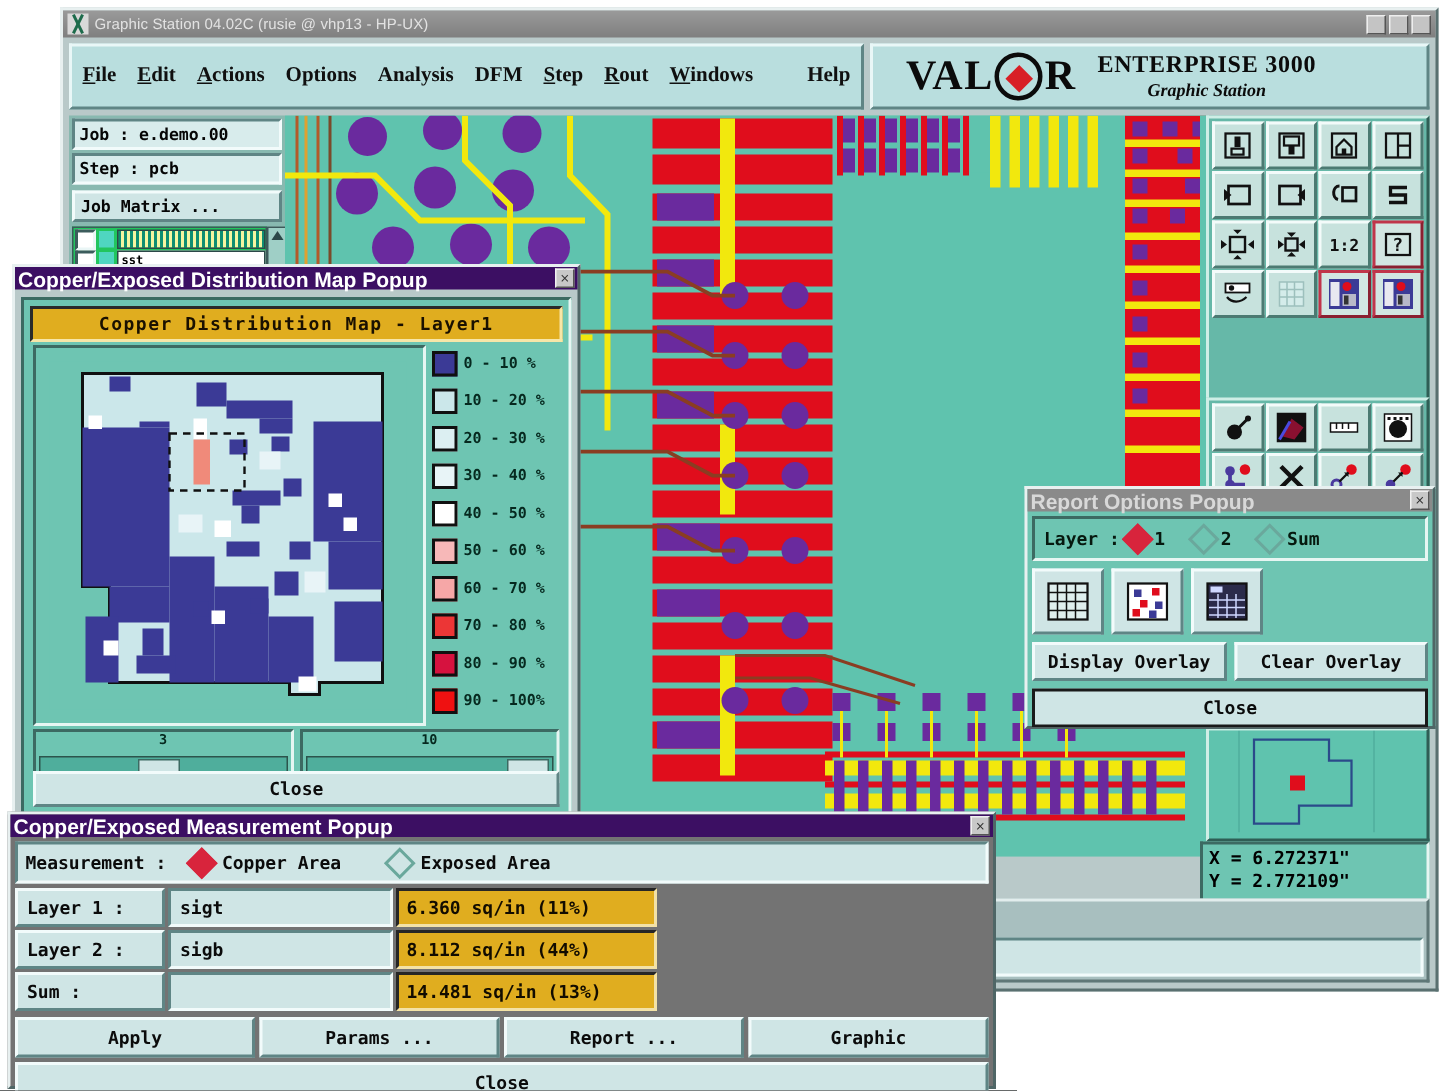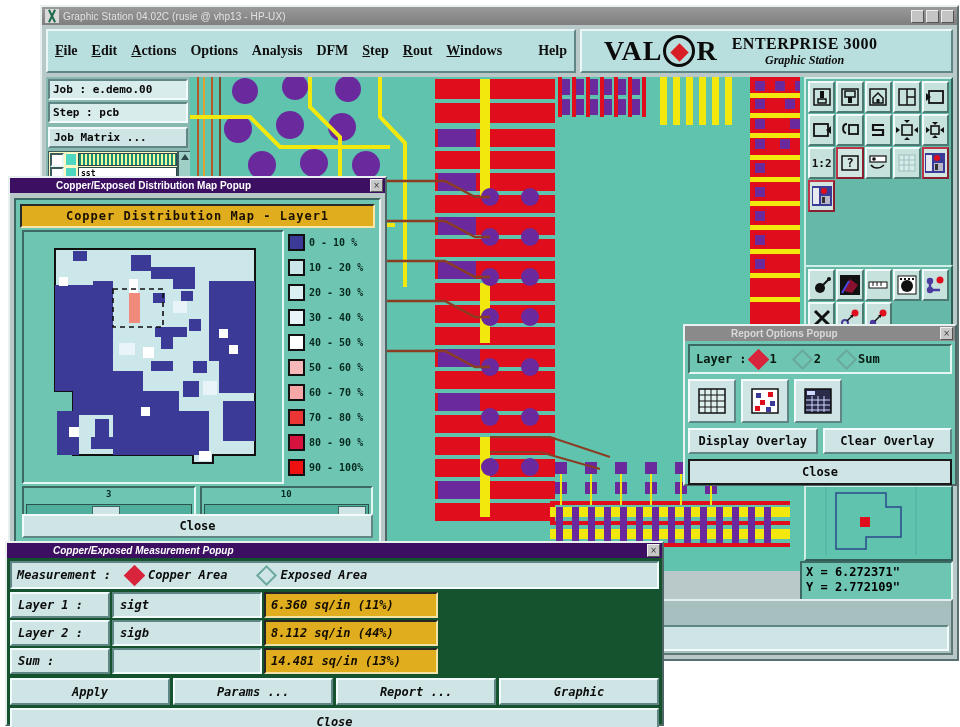--- a/index.html
+++ b/index.html
@@ -42,40 +42,40 @@
 
   
   #jobpanel{position:absolute;left:4px;top:70px;width:144px;height:100px;background:#88b9b0;}
   .jfield{height:17px;background:#d8ecec;border:2px solid;border-color:#5f8585 #f2fbfb #f2fbfb #5f8585;
           margin:2px 2px 0 2px;display:flex;align-items:center;}
   .jfield span{font-family:"DejaVu Sans Mono",monospace;font-weight:bold;font-size:11px;color:#060606;
                margin-left:3px;white-space:nowrap;overflow:hidden;}
   .jbtn{height:17px;background:#cfe5e5;border:2px solid;border-color:#f2fbfb #5f8585 #5f8585 #f2fbfb;
         margin:4px 2px 0 2px;display:flex;align-items:center;}
   .jbtn span{font-family:"DejaVu Sans Mono",monospace;font-weight:bold;font-size:11px;color:#060606;margin-left:4px;}
-  #layerlist{position:absolute;left:6px;top:144px;width:128px;height:28px;background:#fef9c3;
+  #layerlist{position:absolute;left:6px;top:144px;width:128px;height:28px;background:#22c55e;
              border:1px solid #3d5a5a;}
   .lrow{display:flex;align-items:center;height:13px;margin:1px 0 0 1px;}
   .lchk{width:10px;height:10px;background:#ffffff;border:2px solid;border-color:#3c5c5c #eaf6f6 #eaf6f6 #3c5c5c;flex:0 0 auto;}
   .lswatch{width:10px;height:11px;background:#4fd6c0;margin-left:2px;flex:0 0 auto;}
   .lname{flex:1 1 auto;height:11px;background:#ffffff;border:1px solid #2c4848;margin-left:2px;
          font-family:"DejaVu Sans Mono",monospace;font-size:8px;font-weight:bold;color:#000;
          display:flex;align-items:center;padding-left:2px;overflow:hidden;}
   .dashrow{background:repeating-linear-gradient(90deg,#0e8e72 0 2px,#f5f5a0 2px 4px);}
   #lscroll{position:absolute;left:136px;top:144px;width:11px;height:28px;background:#9fcfc6;border:1px solid #3d5a5a;}
   #lscroll .sarrow{width:0;height:0;border-left:4px solid transparent;border-right:4px solid transparent;
                    border-bottom:6px solid #2c4848;margin:2px auto;}
 
   
   #pcb{position:absolute;left:148px;top:70px;width:614px;height:494px;background:#5fc3ae;overflow:hidden;}
 
   
   #toolbox{position:absolute;right:4px;top:70px;width:145px;height:249px;background:#66b8a8;
            border:2px solid;border-color:#cfeee6 #2f5e55 #2f5e55 #cfeee6;}
-  .tgrid{display:grid;grid-template-columns:repeat(5,1fr);gap:1px;padding:2px;}
+  .tgrid{display:grid;grid-template-columns:repeat(4,1fr);gap:1px;padding:2px;}
   .tool{height:28px;background:#c7e2dd;border:2px solid;border-color:#f3fbfa #4c7a72 #4c7a72 #f3fbfa;
         display:flex;align-items:center;justify-content:center;position:relative;}
   .tool.sel{border-color:#c0354a #8a1f30 #8a1f30 #c0354a;background:#d2e6e2;}
   .tool svg{display:block;}
   #toolbox2{position:absolute;right:4px;top:258px;width:145px;height:62px;background:#66b8a8;
             border:2px solid;border-color:#cfeee6 #2f5e55 #2f5e55 #cfeee6;}
   #toolbox3{position:absolute;right:4px;top:322px;width:145px;height:34px;background:#66b8a8;
             border:2px solid;border-color:#cfeee6 #2f5e55 #2f5e55 #cfeee6;}
 
   
@@ -86,22 +86,22 @@
   #coords div{font-family:"DejaVu Sans Mono",monospace;font-weight:bold;font-size:12px;color:#000;line-height:15px;}
   #botbar{position:absolute;left:4px;right:4px;bottom:4px;height:52px;background:#a8bfbf;
           border:2px solid;border-color:#e2eded #5f7777 #5f7777 #e2eded;}
   #botbar .slot{position:absolute;left:2px;right:2px;top:24px;height:22px;background:#cfe5e5;
                 border:2px solid;border-color:#5f8585 #f2fbfb #f2fbfb #5f8585;}
 
   
   .popup{position:absolute;background:#b9c9c9;border:2px solid;
          border-color:#e8f0f0 #4f6666 #4f6666 #e8f0f0;}
   .ptitle{height:15px;display:flex;align-items:center;padding:0 2px;}
-  .ptitle .ptxt{font-family:"Liberation Sans",sans-serif;font-weight:bold;font-size:10px;color:#ffffff;
-                white-space:nowrap;margin-left:44px;}
+  .ptitle .ptxt{font-family:"Liberation Sans",sans-serif;font-weight:bold;font-size:14px;color:#ffffff;
+                white-space:nowrap;}
   .ptitle.purple{background:#3c0f63;}
   .ptitle.grey{background:#8a8a8a;}
   .ptitle.grey .ptxt{color:#d8d8d8;}
   .pclose{margin-left:auto;width:11px;height:11px;background:#c8c8c8;border:1px solid;
           border-color:#f0f0f0 #555 #555 #f0f0f0;display:flex;align-items:center;justify-content:center;
           font-size:8px;color:#333;font-family:"DejaVu Sans",sans-serif;}
 
   
   #mapwin{left:8px;top:176px;width:375px;height:370px;}
   #mapbody{position:absolute;left:4px;top:20px;right:4px;bottom:4px;background:#6ec5b2;
@@ -138,21 +138,21 @@
   .repicons{display:flex;gap:5px;margin-top:5px;}
   .ricon{width:44px;height:40px;background:#cfe5e5;border:2px solid;border-color:#f2fbfb #5f8585 #5f8585 #f2fbfb;
          display:flex;align-items:center;justify-content:center;}
   .repbtnrow{display:flex;gap:5px;margin-top:5px;}
   .rbtn{flex:1 1 0;height:22px;background:#cfe5e5;border:2px solid;border-color:#f2fbfb #5f8585 #5f8585 #f2fbfb;
         display:flex;align-items:center;justify-content:center;}
   .rbtn span{font-family:"DejaVu Sans Mono",monospace;font-weight:bold;font-size:12px;color:#0b0b0b;}
   .rbtn.dark{border-color:#1a1a1a #1a1a1a #1a1a1a #1a1a1a;border-width:2px;}
 
   
-  #measwin{left:5px;top:541px;width:655px;height:181px;background:#14532d;font-style:italic;}
+  #measwin{left:5px;top:541px;width:655px;height:181px;background:#737373;}
   #measbody{position:absolute;left:3px;top:18px;right:3px;bottom:3px;}
   #measrow{height:24px;background:#cfe5e5;border:2px solid;border-color:#5f8585 #f2fbfb #f2fbfb #5f8585;
            display:flex;align-items:center;padding-left:5px;gap:6px;}
   .mtxt{font-family:"DejaVu Sans Mono",monospace;font-weight:bold;font-size:12px;color:#0b0b0b;}
   .mtable{margin-top:3px;}
   .mtr{display:flex;height:26px;margin-bottom:2px;}
   .mtd-lbl{width:90px;background:#cfe5e5;border:2px solid;border-color:#f2fbfb #5f8585 #5f8585 #f2fbfb;
            display:flex;align-items:center;padding-left:6px;}
   .mtd-name{width:140px;background:#cfe5e5;border:2px solid;border-color:#5f8585 #f2fbfb #f2fbfb #5f8585;
             display:flex;align-items:center;padding-left:6px;margin-left:2px;}

